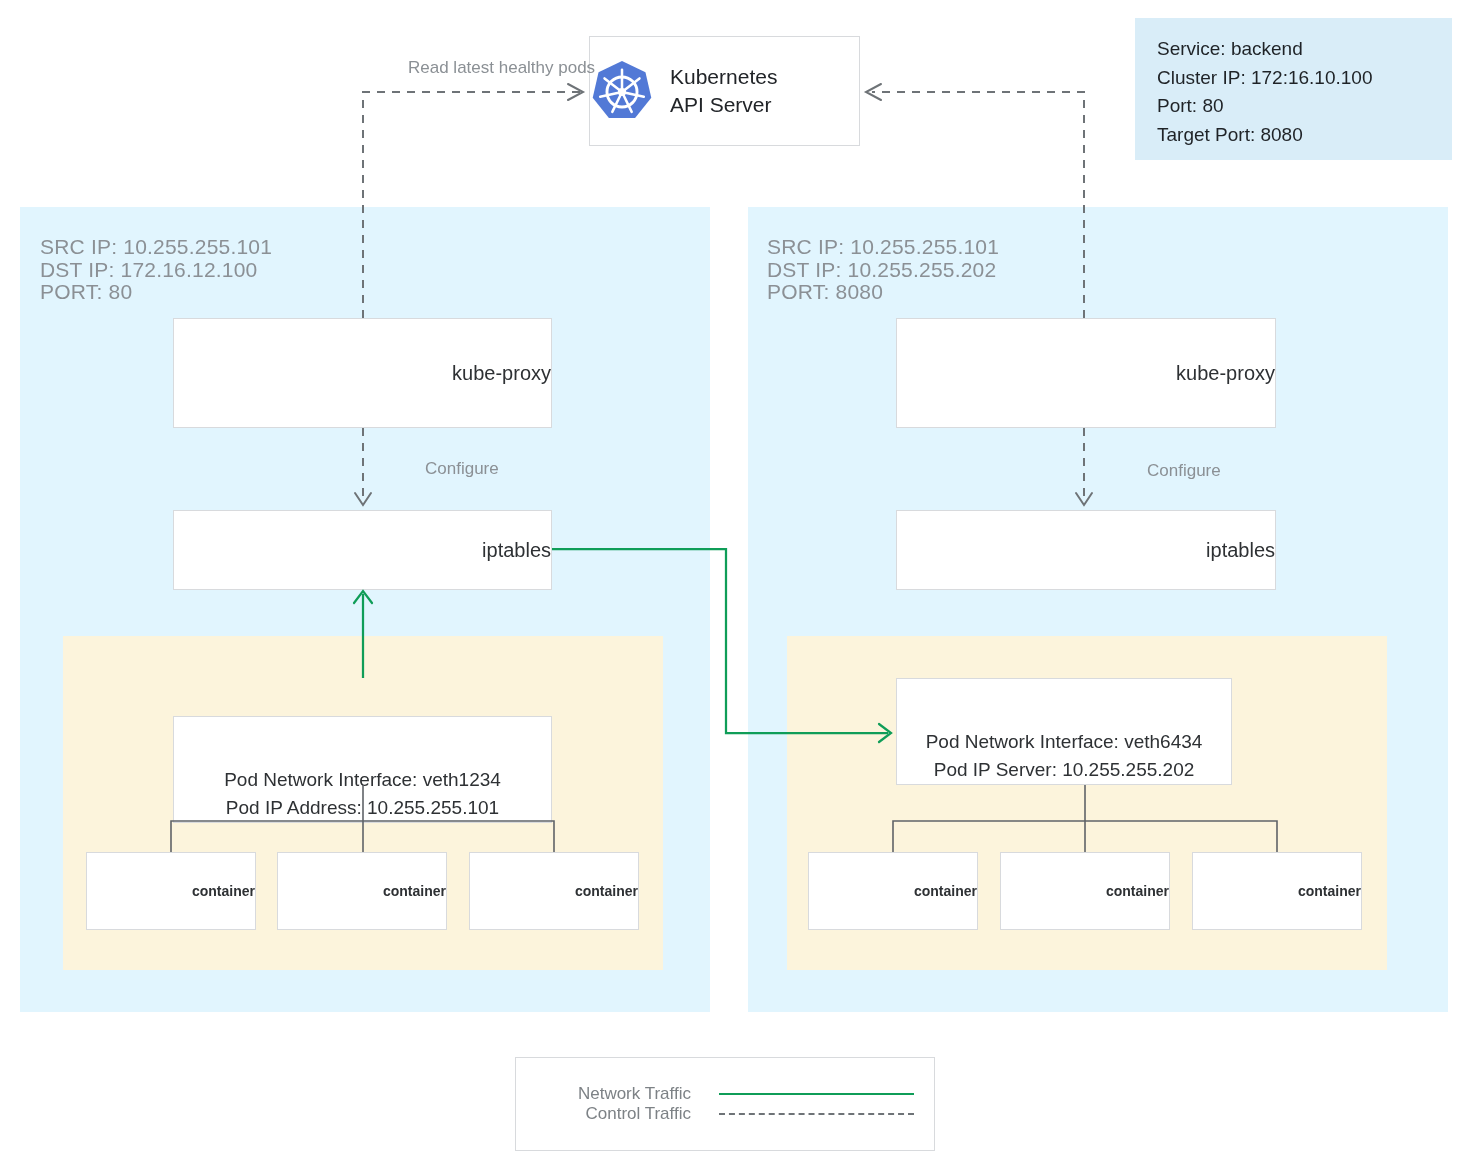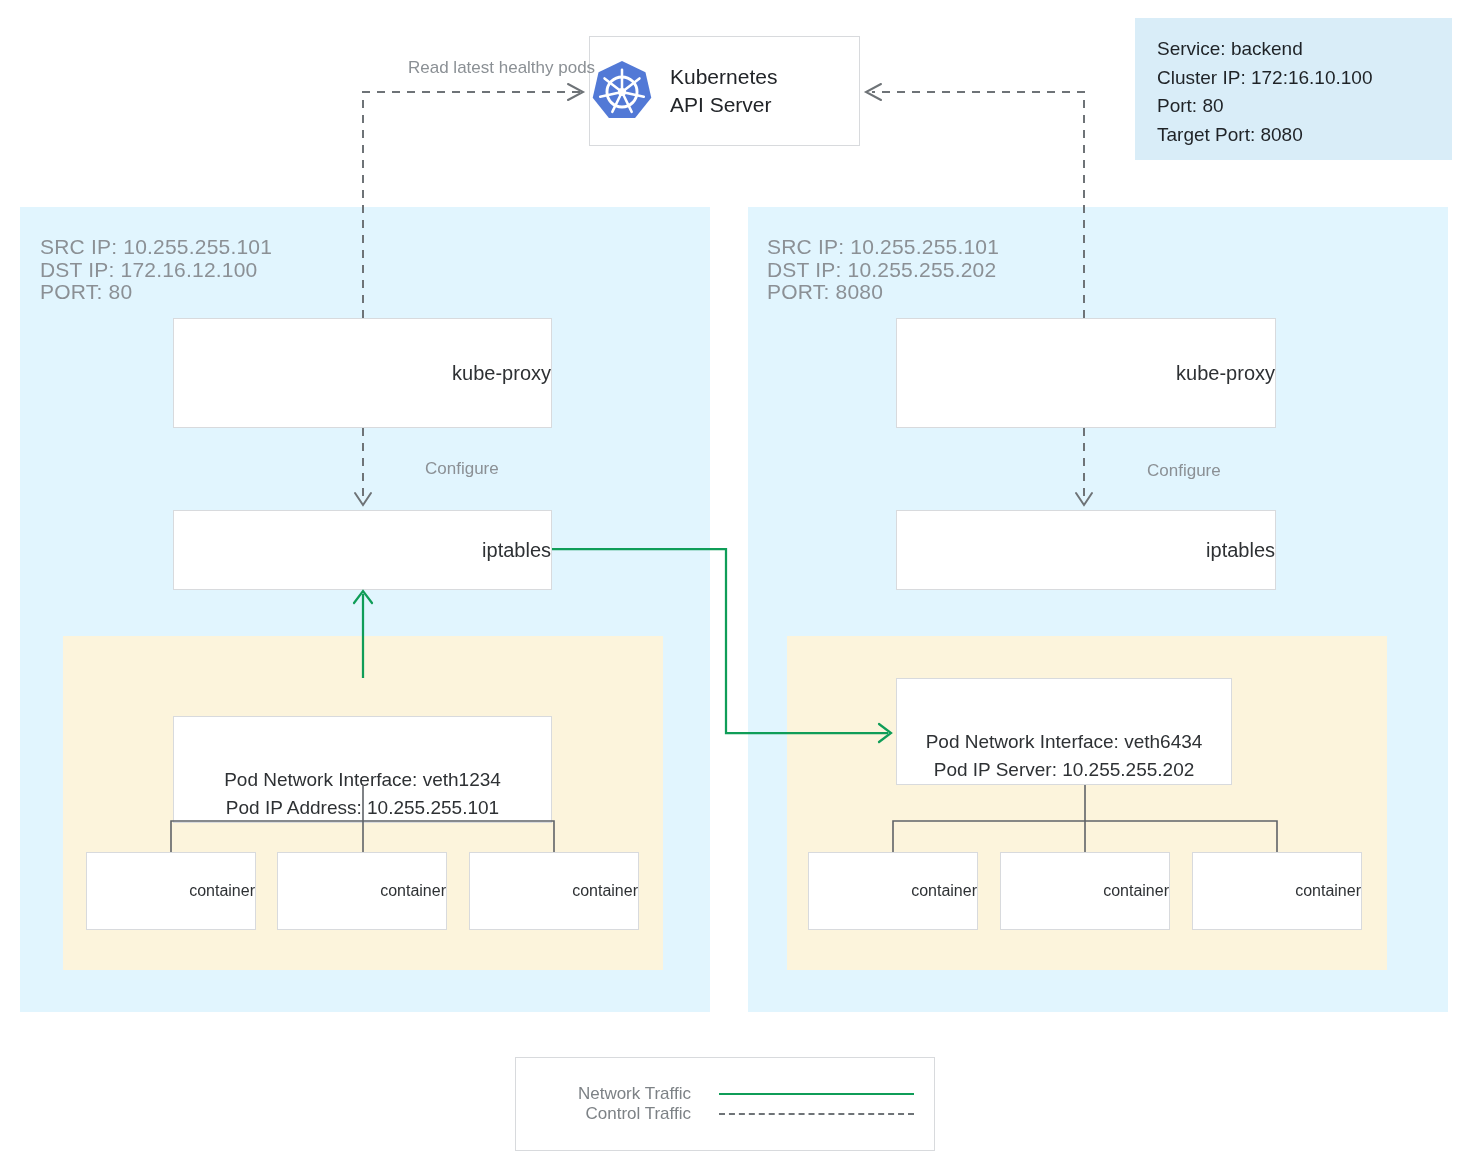--- a/index.html
+++ b/index.html
@@ -63,21 +63,21 @@
     background:#ffffff;
     border:1px solid var(--c-box-border);
     display:flex;
     align-items:center;
     justify-content:flex-end;
     text-align:center;
     font-size:20px;
     color:var(--c-text-dark);
     z-index:4;
   }
-  .node-box.small-label{font-size:16px;}
+  .node-box.small-label{font-size:14px;font-weight:bold;}
   .pod-if-box{
     flex-direction:column;
     line-height:28px;
     font-size:19px;
   }
   .api-box{
     position:absolute;
     left:589px;top:36px;width:271px;height:110px;
     background:#ffffff;
     border:1px solid var(--c-box-border);

